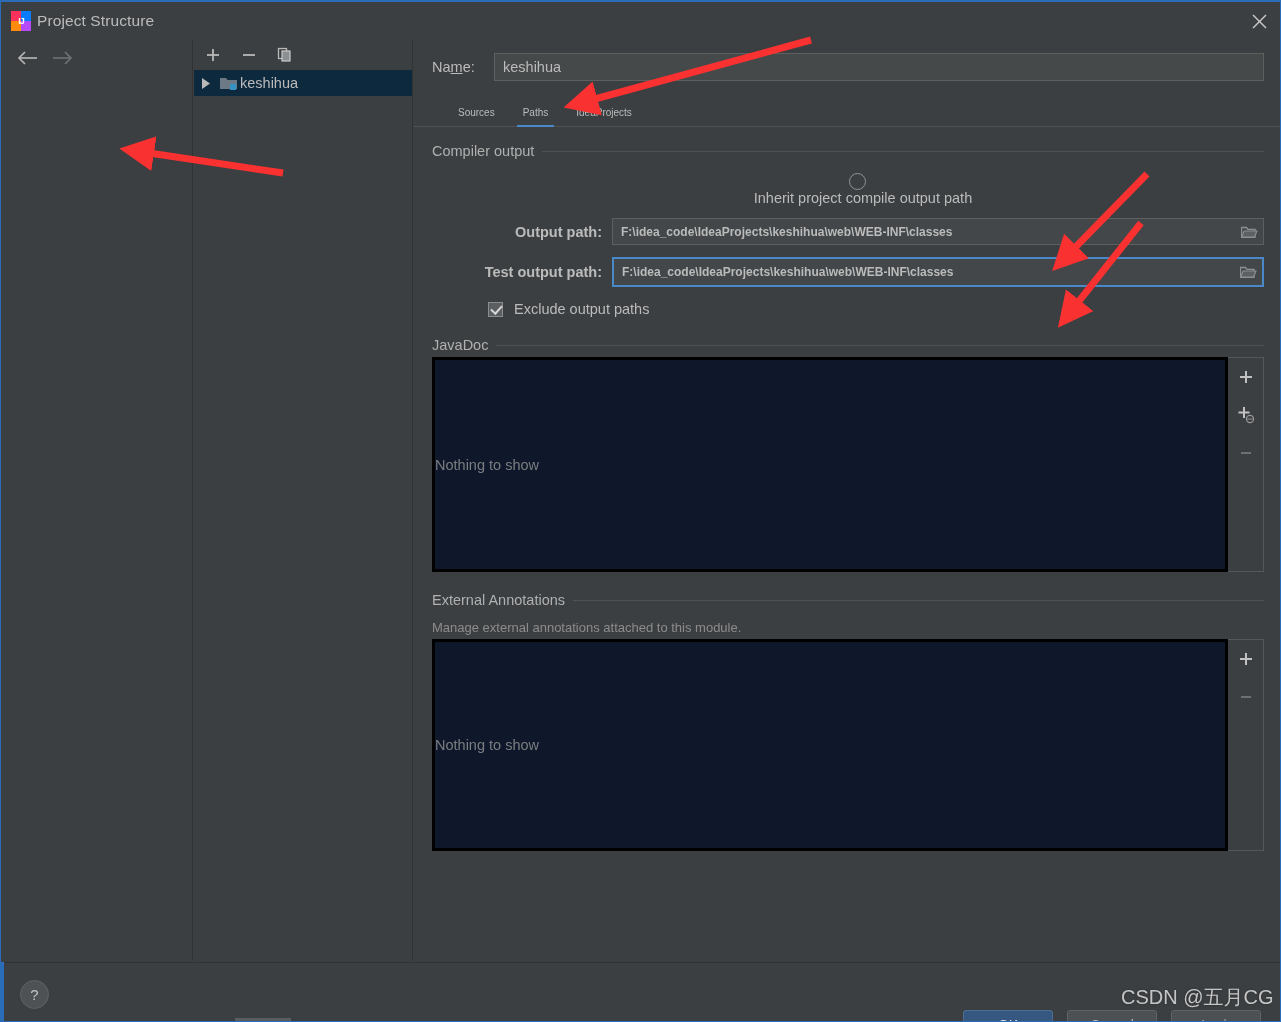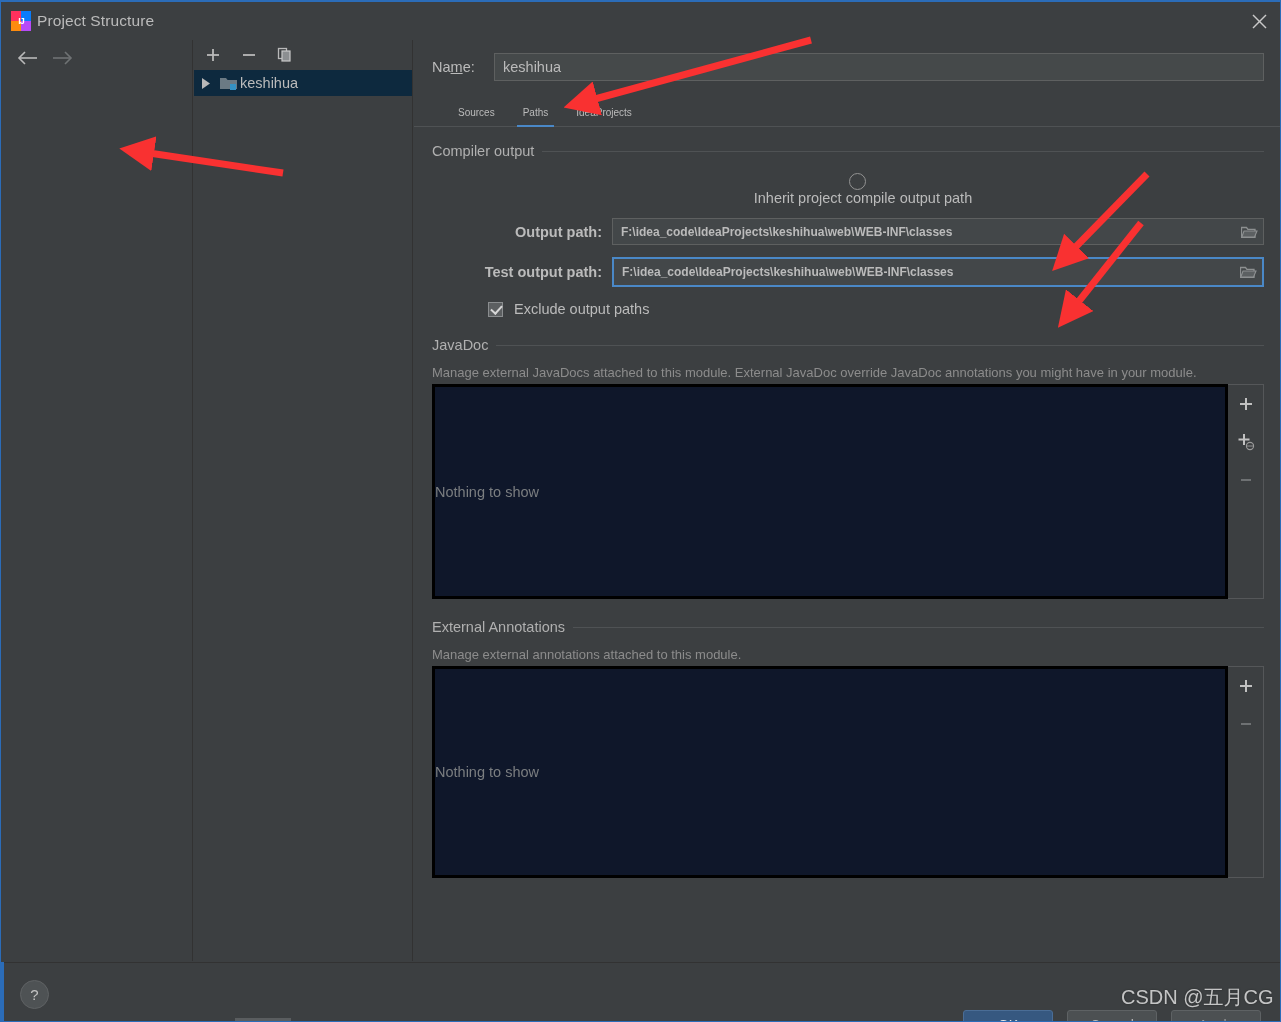--- a/index.html
+++ b/index.html
@@ -335,21 +335,20 @@
         <span class="checkbox checked"></span>
         <span class="check-label">Exclude output paths</span>
       </div>
     </div>
 
     <div class="section" style="margin-top:20px;">
       <div class="legend-row">
         <span class="legend-text">JavaDoc</span>
         <span class="legend-line"></span>
       </div>
-      <div class="hint">Manage external JavaDocs attached to this module. External JavaDoc override JavaDoc annotations you might have in your module.</div>
       <div class="listbox-wrap">
         <div class="listbox" style="height:215px;">
           <span class="empty">Nothing to show</span>
         </div>
         <div class="listbox-tools" style="height:215px;">
           <span class="lb-btn">
             <svg width="16" height="16" viewBox="0 0 16 16">
               <line x1="8" y1="2" x2="8" y2="14" stroke="#c1c1c1" stroke-width="2"></line>
               <line x1="2" y1="8" x2="14" y2="8" stroke="#c1c1c1" stroke-width="2"></line>
             </svg>

